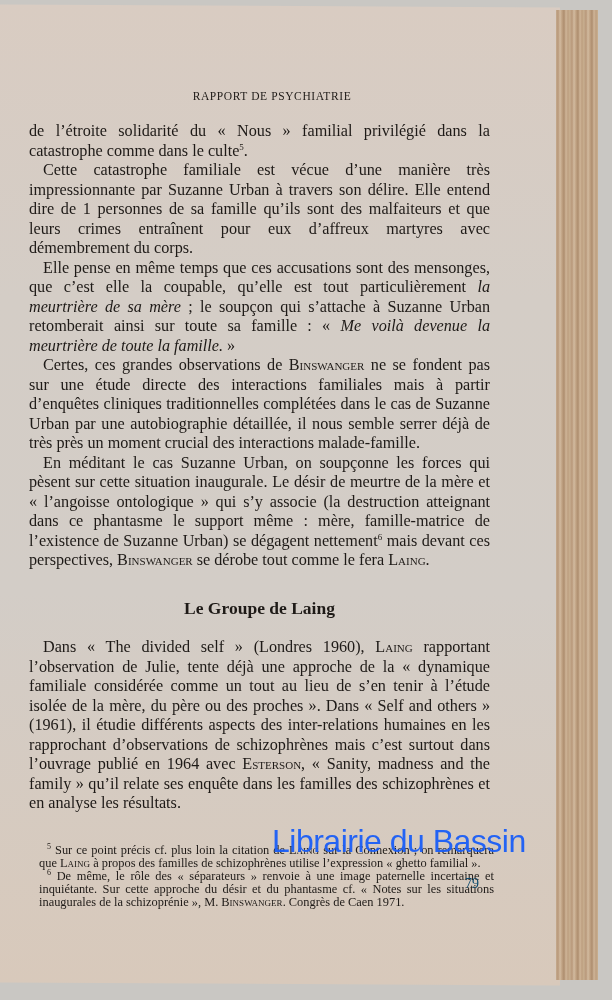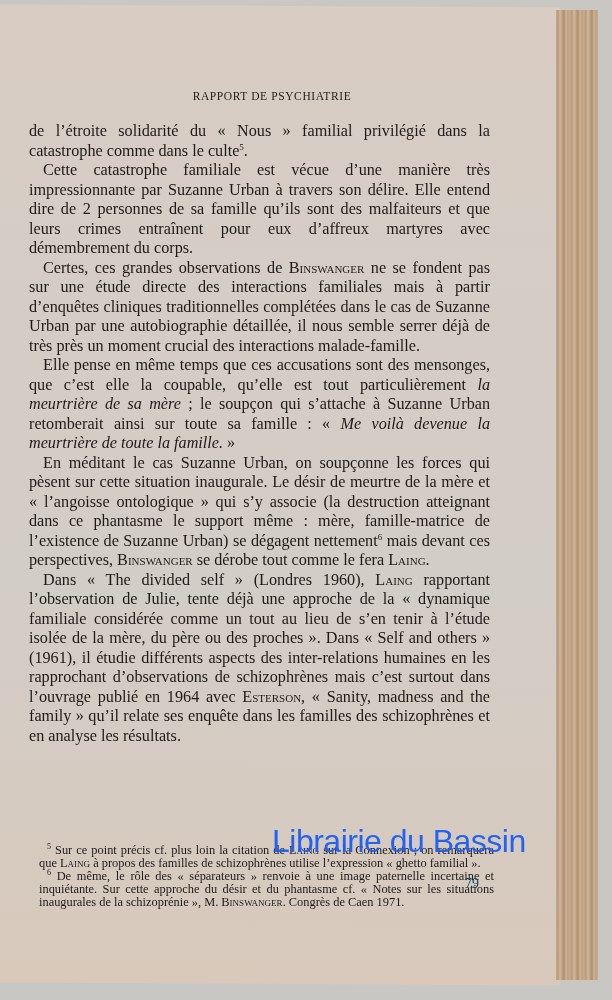--- a/index.html
+++ b/index.html
@@ -124,28 +124,29 @@
 <body>
 
 <div class="page"></div>
 <div class="page-edges"></div>
 
 <div class="running-head">RAPPORT DE PSYCHIATRIE</div>
 
 <div class="content">
   <p class="noindent"><span>de l’étroite solidarité du « Nous » familial privilégié dans la catastrophe comme dans le culte</span><sup>5</sup><span>.</span></p>
 
-  <p>Cette catastrophe familiale est vécue d’une manière très impressionnante par Suzanne Urban à travers son délire. Elle entend dire de 2 personnes de sa famille qu’ils sont des malfaiteurs et que leurs crimes entraînent pour eux d’affreux martyres avec démembrement du corps.</p>
+  <p>Cette catastrophe familiale est vécue d’une manière très impressionnante par Suzanne Urban à travers son délire. Elle entend dire de 1 personnes de sa famille qu’ils sont des malfaiteurs et que leurs crimes entraînent pour eux d’affreux martyres avec démembrement du corps.</p>
+
+  <p><span>Elle pense en même temps que ces accusations sont des mensonges, que c’est elle la coupable, qu’elle est tout particulièrement </span><i>la meurtrière de sa mère</i><span> ; le soupçon qui s’attache à Suzanne Urban retomberait ainsi sur toute sa famille : « </span><i>Me voilà devenue la meurtrière de toute la famille.</i><span> »</span></p>
 
   <p><span>Certes, ces grandes observations de </span><span class="sc">Binswanger</span><span> ne se fondent pas sur une étude directe des interactions familiales mais à partir d’enquêtes cliniques traditionnelles complétées dans le cas de Suzanne Urban par une autobiographie détaillée, il nous semble serrer déjà de très près un moment crucial des interactions malade-famille.</span></p>
 
-  <p><span>Elle pense en même temps que ces accusations sont des mensonges, que c’est elle la coupable, qu’elle est tout particulièrement </span><i>la meurtrière de sa mère</i><span> ; le soupçon qui s’attache à Suzanne Urban retomberait ainsi sur toute sa famille : « </span><i>Me voilà devenue la meurtrière de toute la famille.</i><span> »</span></p>
-
   <p><span>En méditant le cas Suzanne Urban, on soupçonne les forces qui pèsent sur cette situation inaugurale. Le désir de meurtre de la mère et « l’angoisse ontologique » qui s’y associe (la destruction atteignant dans ce phantasme le support même : mère, famille-matrice de l’existence de Suzanne Urban) se dégagent nettement</span><sup>6</sup><span> mais devant ces perspectives, </span><span class="sc">Binswanger</span><span> se dérobe tout comme le fera </span><span class="sc">Laing</span><span>.</span></p>
 
+  <div class="heading">Le Groupe de Laing</div>
 
   <p><span>Dans « The divided self » (Londres 1960), </span><span class="sc">Laing</span><span> rapportant l’observation de Julie, tente déjà une approche de la « dynamique familiale considérée comme un tout au lieu de s’en tenir à l’étude isolée de la mère, du père ou des proches ». Dans « Self and others » (1961), il étudie différents aspects des inter-relations humaines en les rapprochant d’observations de schizophrènes mais c’est surtout dans l’ouvrage publié en 1964 avec </span><span class="sc">Esterson</span><span>, « Sanity, madness and the family » qu’il relate ses enquête dans les familles des schizophrènes et en analyse les résultats.</span></p>
 
 </div>
 
 <div class="footnotes">
   <p><sup>5</sup><span> Sur ce point précis cf. plus loin la citation de </span><span class="sc">Laing</span><span> sur la Connexion ; on remarquera que </span><span class="sc">Laing</span><span> à propos des familles de schizophrènes utilise l’expression « ghetto familial ».</span></p>
   <p><sup>6</sup><span> De même, le rôle des « séparateurs » renvoie à une image paternelle incertaine et inquiétante. Sur cette approche du désir et du phantasme cf. « Notes sur les situations inaugurales de la schizoprénie », M. </span><span class="sc">Binswanger</span><span>. Congrès de Caen 1971.</span></p>
 </div>
 

